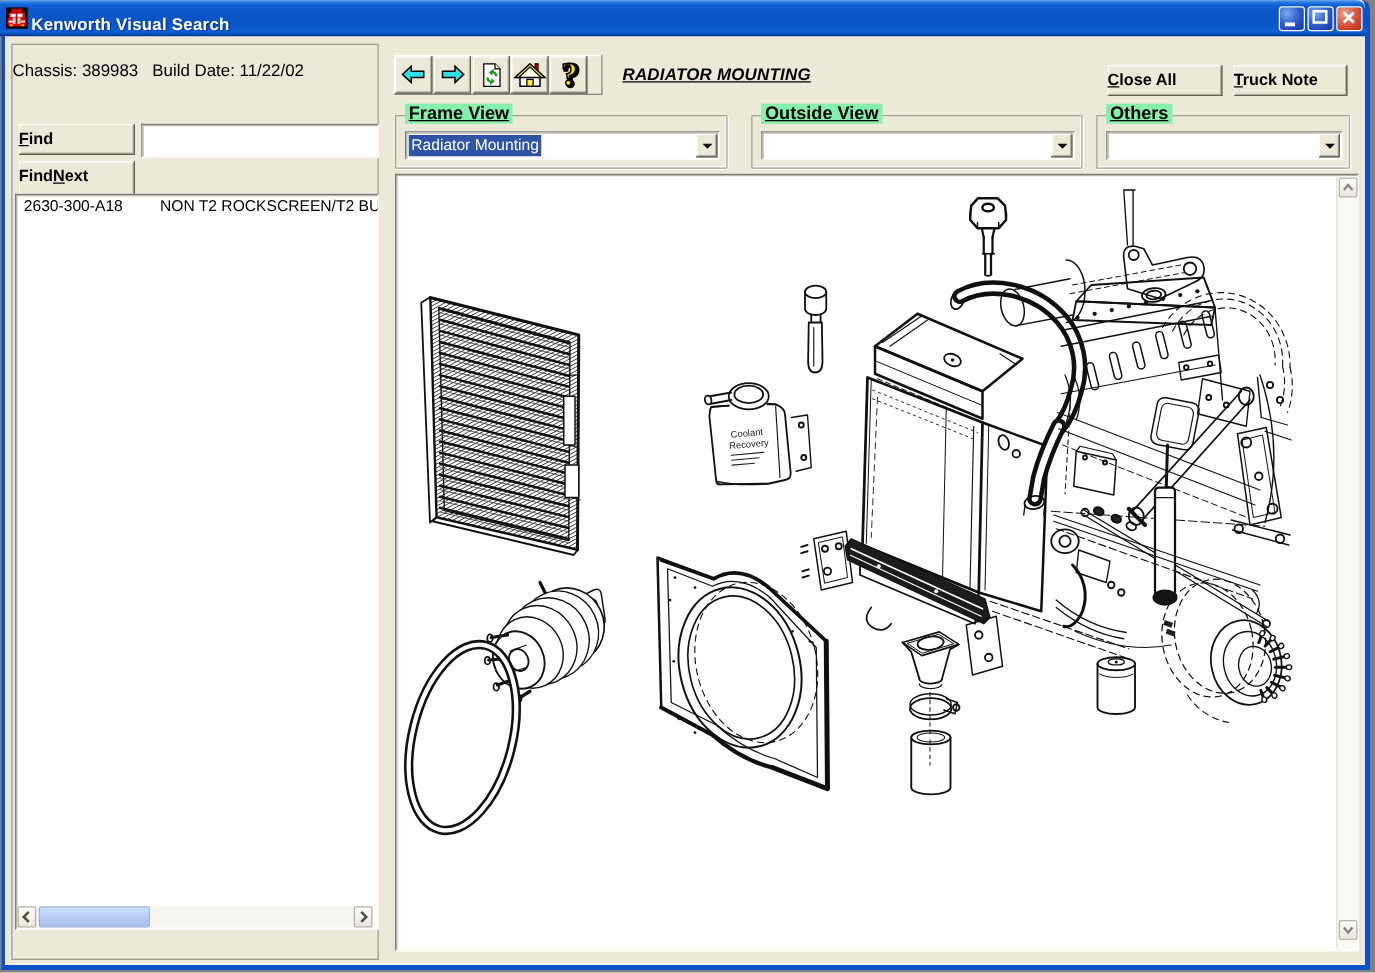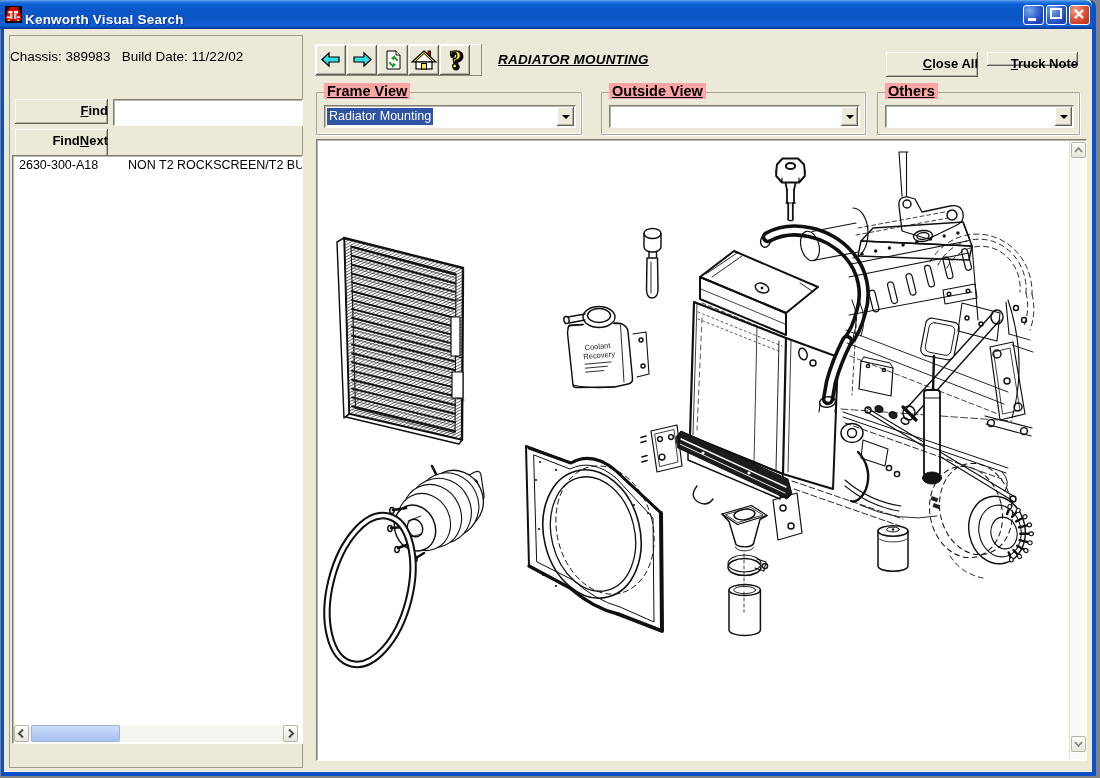--- a/index.html
+++ b/index.html
@@ -13,41 +13,41 @@
  text-shadow:1px 1px 1px #0831a0;letter-spacing:0.2px}
 #icon{position:absolute;left:8px;top:6px;width:17px;height:17px;background:#000}
 .wbtn{position:absolute;top:5px;width:21px;height:20px;border-radius:3px;border:1px solid #fff;
  color:#fff;font-size:12px;text-align:center}
 .bblue{background:radial-gradient(circle at 30% 25%,#7da8ef 0%,#3665cf 45%,#1e3eb8 80%,#2a50c8 100%)}
 .bred{background:radial-gradient(circle at 30% 25%,#f0a08c 0%,#e0634a 40%,#c93a22 75%,#b8330f 100%)}
 
 
 .raised{background:#ece9d8;box-shadow:inset -1px -1px 0 #5f5d54,inset 1px 1px 0 #ffffff,inset -2px -2px 0 #b4b1a4}
 .sunk{background:#fff;border:1px solid;border-color:#7e7c73 #fdfcf7 #fdfcf7 #7e7c73;box-shadow:inset 1px 1px 0 #b9b6aa}
-.btxt{font-weight:bold;font-size:13px;color:#000;text-align:right}
+.btxt{font-weight:bold;font-size:13px;color:#000;text-align:left}
 
 
 #lp{position:absolute;left:9px;top:35px;width:294px;height:733px;border:1px solid #9d9b90;background:#ece9d8}
 #list{position:absolute;left:2px;top:119px;width:291px;height:589px;background:#fff;border:1px solid;
  border-color:#7e7c73 #fdfcf7 #fdfcf7 #7e7c73;box-shadow:inset 1px 1px 0 #b9b6aa;
  font-size:12.5px;overflow:hidden;line-height:15.2px;padding:2px 0 0 6px;white-space:nowrap}
 .pn{display:inline-block;width:109px}
 
 .sbtn{position:absolute;background:linear-gradient(180deg,#fdfdfb,#e8e6db);border:1px solid #b5b3a6;
  border-radius:2px;color:#5a5955;font-size:9px;line-height:12px;text-align:center;font-weight:bold}
 
 
 #tools{position:absolute;left:315px;top:44px;width:167px;height:32px;background:#ece9d8;
  box-shadow:inset -1px -1px 0 #8a887e,inset 1px 1px 0 #fff}
 .tb{position:absolute;top:1px;width:30px;height:30px}
 
 
 .fs{position:absolute;height:43px;border:1px solid #a5a399;border-radius:1px;
  box-shadow:inset -1px -1px 0 #fff,1px 1px 0 #fff}
-.fslab{position:absolute;top:-10px;left:7px;background:#fca5a5;padding:0 3px;font-weight:bold;
+.fslab{position:absolute;top:-10px;left:7px;background:#86efac;padding:0 3px;font-weight:bold;
  font-size:14.5px;text-decoration:underline}
 .combo{position:absolute;left:7px;top:12px;height:23px;background:#fff;border:1px solid;
  border-color:#7e7c73 #fdfcf7 #fdfcf7 #7e7c73;box-shadow:inset 1px 1px 0 #b9b6aa}
 .cbtn{position:absolute;right:1px;top:1px;width:17px;height:19px;background:#ece9d8;
  box-shadow:inset -1px -1px 0 #5f5d54,inset 1px 1px 0 #ffffff,inset -2px -2px 0 #b4b1a4}
 .cbtn:after{content:"";position:absolute;left:5px;top:8px;border:4px solid transparent;border-top:4px solid #000}
 </style></head><body>
 <div id="win"></div>
 <div id="tbar">
  <div id="icon">
@@ -128,21 +128,21 @@
  </svg></div>
 <div class="tb raised" style="left:440px;top:45px">
  <svg width="30" height="30" viewBox="0 0 30 30">
   <text x="10.5" y="24" font-family="Liberation Serif,serif" font-size="26" font-weight="bold" fill="#000" stroke="#000" stroke-width="3">?</text>
   <text x="9" y="23" font-family="Liberation Serif,serif" font-size="26" font-weight="bold" fill="#ffe400" stroke="#000" stroke-width="1.2">?</text>
  </svg></div>
 
 <div style="position:absolute;left:498px;top:52px;font-size:13.5px;font-weight:bold;font-style:italic;text-decoration:underline;letter-spacing:0.2px">RADIATOR MOUNTING</div>
 
 <div class="raised btxt" style="position:absolute;left:886px;top:52px;width:92px;height:25px;line-height:24px"><u>C</u>lose All</div>
-<div class="raised btxt" style="position:absolute;left:987px;top:52px;width:91px;height:14px;line-height:24px"><u>T</u>ruck Note</div>
+<div class="raised btxt" style="position:absolute;left:987px;top:52px;width:91px;height:25px;line-height:24px"><u>T</u>ruck Note</div>
 
 <div class="fs" style="left:316px;top:92px;width:266px">
  <div class="fslab">Frame View</div>
  <div class="combo" style="width:252px">
   <div style="position:absolute;left:2px;top:2px;bottom:2px;width:106px;background:#2f54a5;color:#fff;font-size:12.5px;line-height:17px;padding-left:2px;white-space:nowrap;overflow:hidden">Radiator Mounting</div>
   <div class="cbtn"></div>
  </div>
 </div>
 <div class="fs" style="left:601px;top:92px;width:265px">
  <div class="fslab">Outside View</div>

